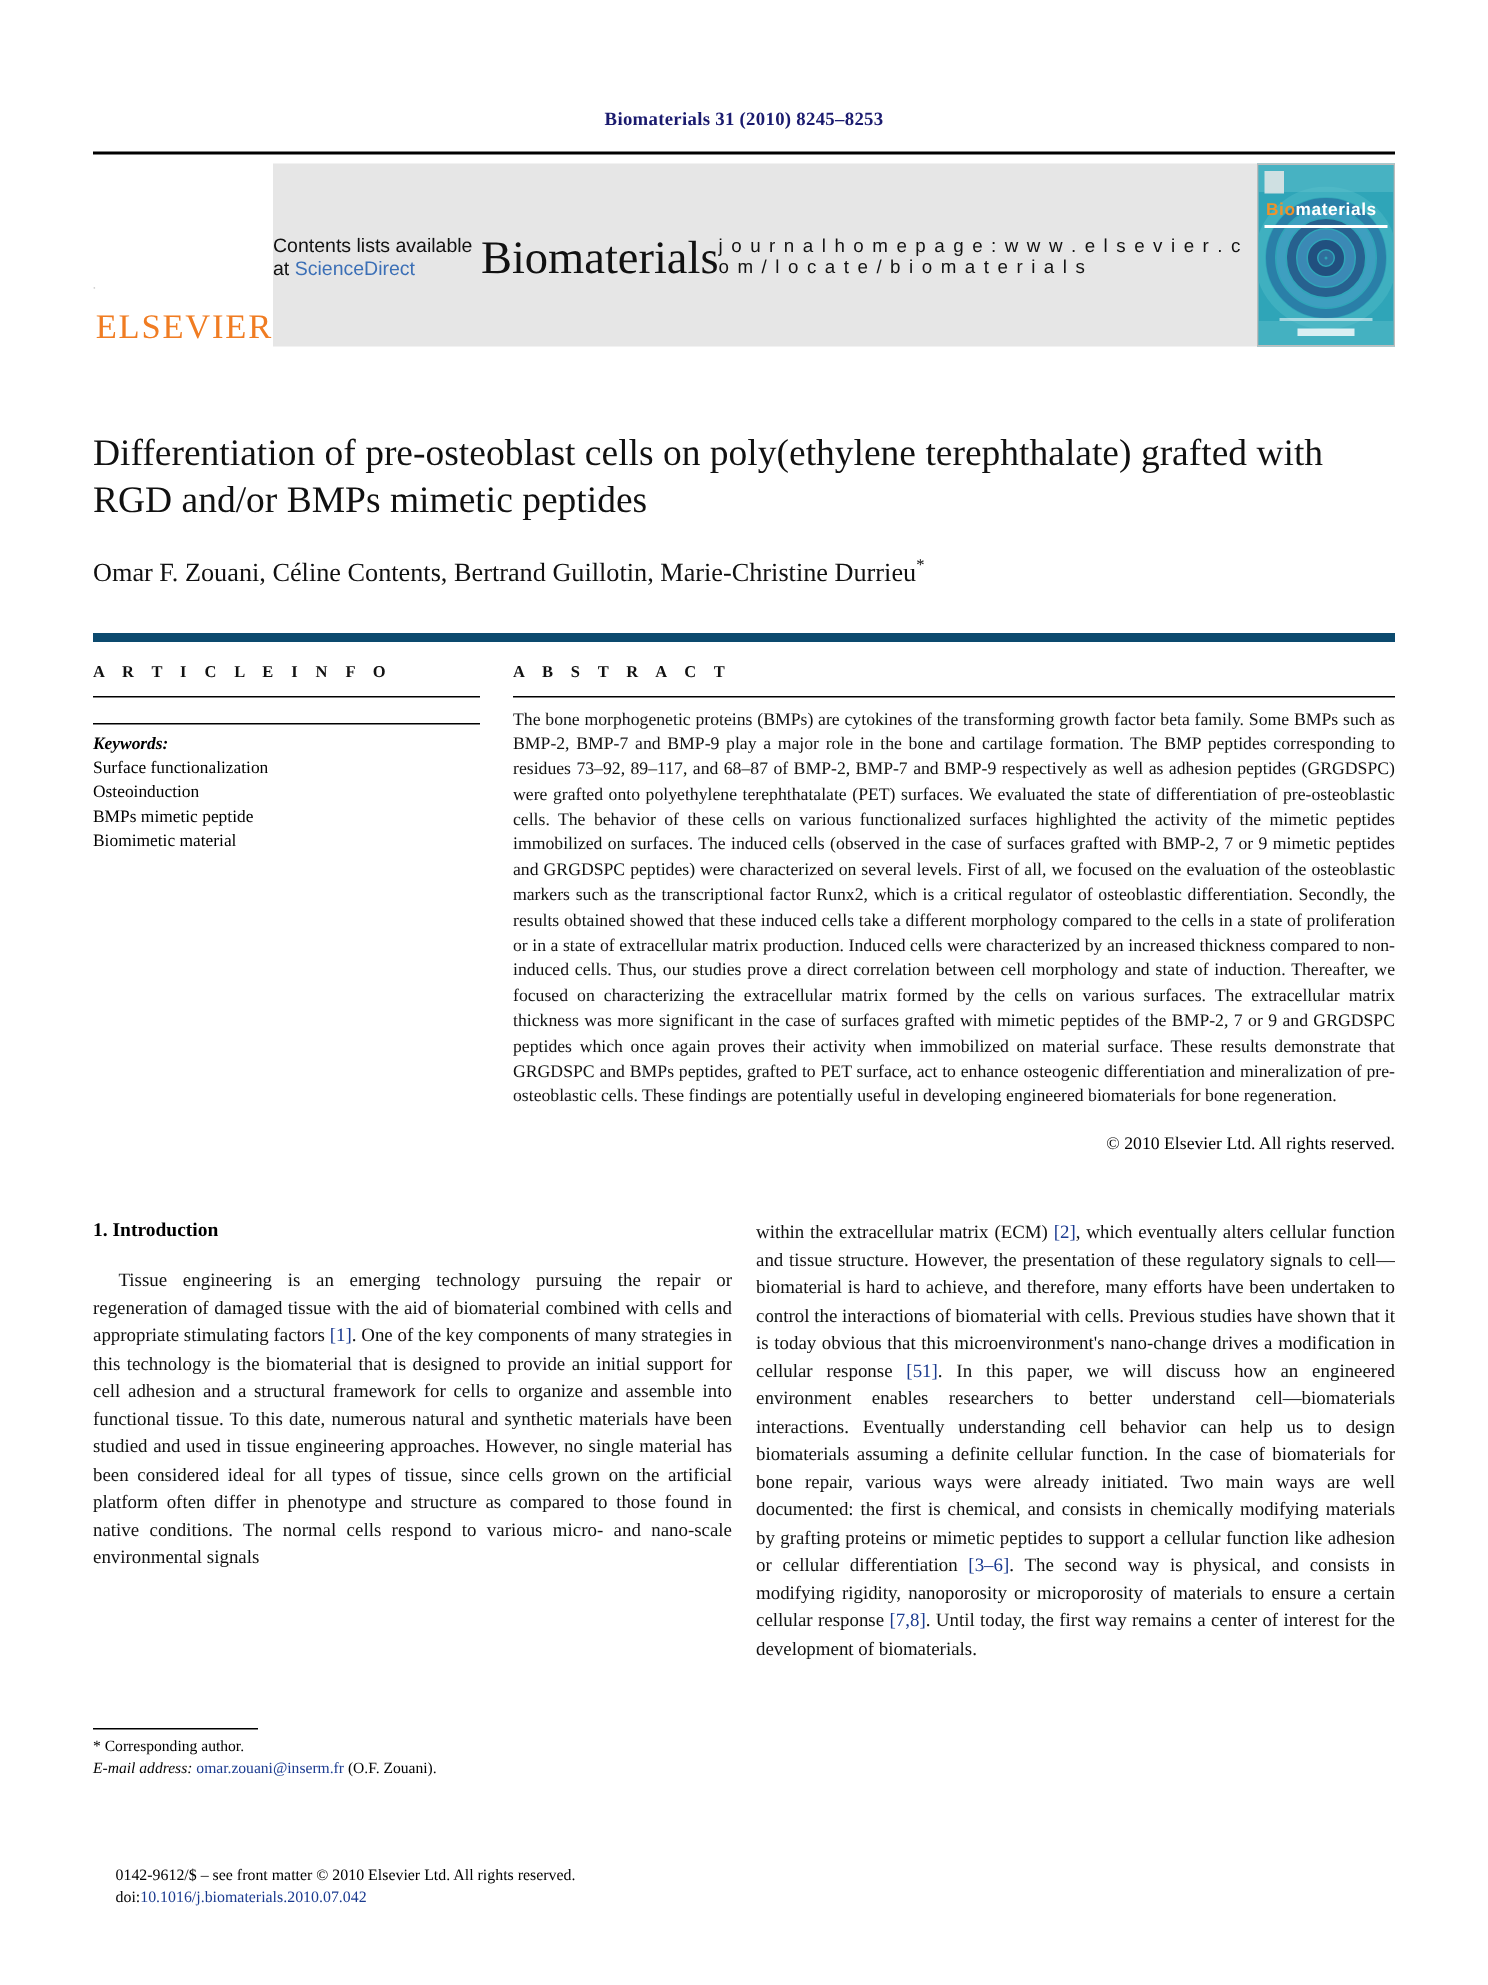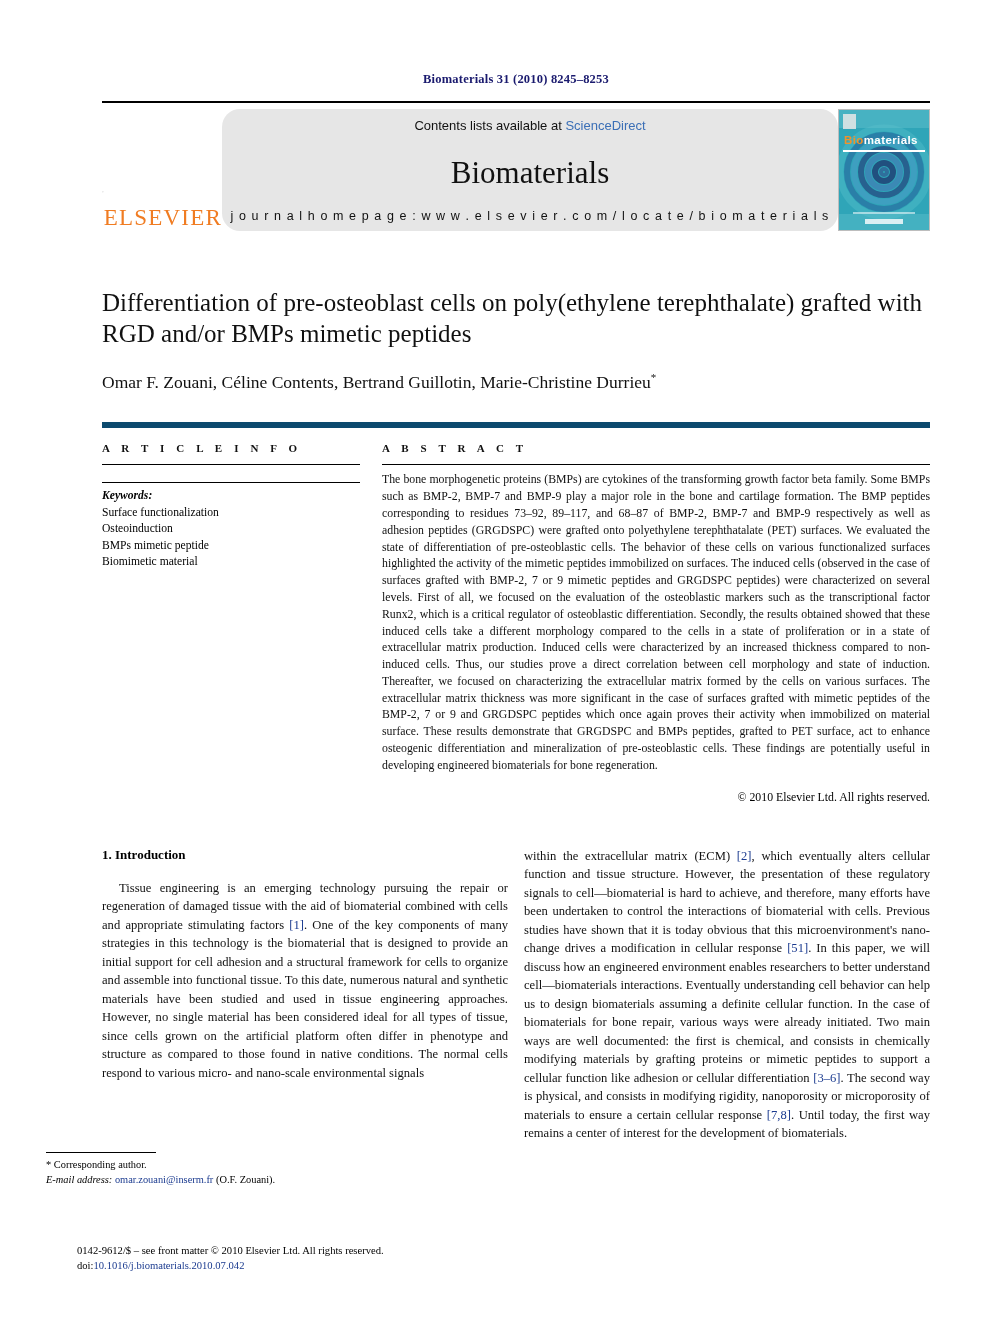--- a/index.html
+++ b/index.html
@@ -13,21 +13,20 @@
     font-family: "Liberation Serif", "DejaVu Serif", serif;
     color: #000000;
     position: relative;
     overflow: hidden;
   }
   .page {
     width: 992px;
     height: 1323px;
     position: relative;
     box-sizing: border-box;
-    padding-left: 40px;
   }
 
   
   .running-head {
     text-align: center;
     font-size: 12.5px;
     font-weight: bold;
     color: #1a1a6e;
     padding-top: 72px;
     letter-spacing: 0.2px;
@@ -59,26 +58,25 @@
     font-size: 23px;
     letter-spacing: 1.2px;
     color: #F07C22;
     line-height: 1;
     margin-top: 1px;
   }
   .header-center {
     flex: 1 1 auto;
     background: #e6e6e6;
     display: flex;
-    flex-direction: column;
+    flex-direction: row;
     align-items: center;
     justify-content: space-between;
     padding: 9px 0 8px 0;
     box-sizing: border-box;
-    border-radius: 18px;
   }
   .contents-line {
     font-size: 13px;
     color: #111;
     font-family: "Liberation Sans", sans-serif;
   }
   .contents-line .sd {
     color: #3b6fb6;
   }
   .journal-name {
@@ -235,21 +233,21 @@
     margin: 0;
     color: #111;
   }
   .body-p.noindent { text-indent: 0; }
   a, .link { color: #1a3a8f; text-decoration: none; }
   .ref { color: #1a3a8f; }
 
   
   .footnote {
     position: absolute;
-    left: 46px;
+    left: 62px;
     top: 1152px;
     width: 418px;
     font-size: 10.4px;
     line-height: 1.45;
   }
   .footnote .fn-rule {
     width: 110px;
     border-top: 0.9px solid #000;
     margin-bottom: 4px;
   }

